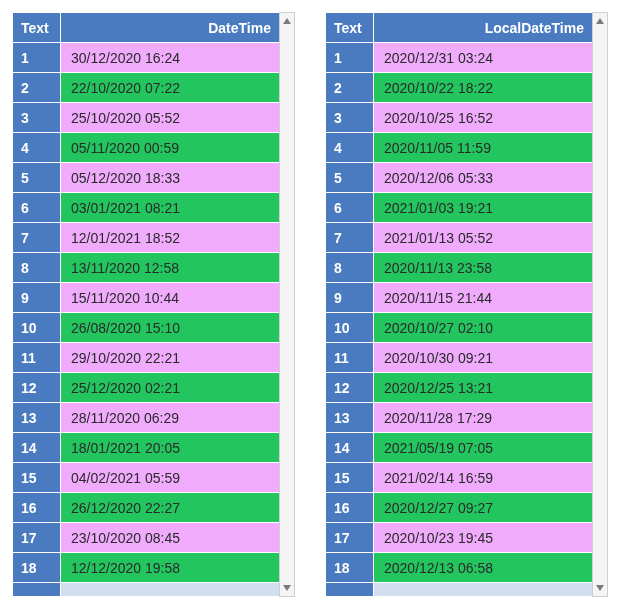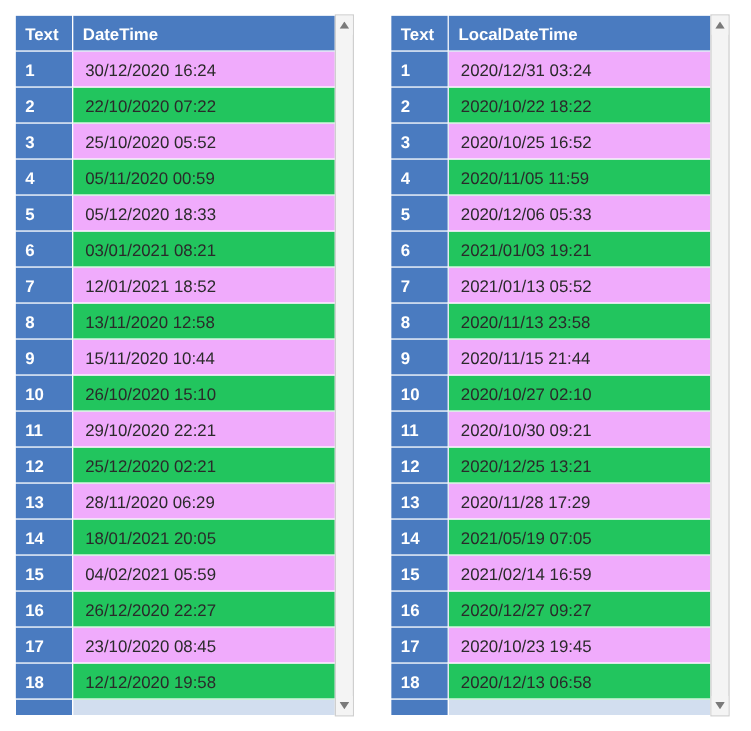--- a/index.html
+++ b/index.html
@@ -20,21 +20,21 @@
     align-items: stretch;
   }
   table {
     border-collapse: collapse;
     width: 268px;
   }
   th {
     background: #4a7bc0;
     color: #fff;
     font-weight: 700;
-    text-align: left;
+    text-align: right;
     padding: 6px 8px;
     border: 1px solid #fff;
     height: 30px;
   }
   th.idx-head {
     width: 48px;
     text-align: left;
     padding-left: 8px;
   }
   td {
@@ -124,21 +124,21 @@
         <tr class="even">
             <td class="idx">8</td>
             <td class="val">13/11/2020 12:58</td>
           </tr>
         <tr class="odd">
             <td class="idx">9</td>
             <td class="val">15/11/2020 10:44</td>
           </tr>
         <tr class="even">
             <td class="idx">10</td>
-            <td class="val">26/10/2020 15:10</td>
+            <td class="val">26/08/2020 15:10</td>
           </tr>
         <tr class="odd">
             <td class="idx">11</td>
             <td class="val">29/10/2020 22:21</td>
           </tr>
         <tr class="even">
             <td class="idx">12</td>
             <td class="val">25/12/2020 02:21</td>
           </tr>
         <tr class="odd">

